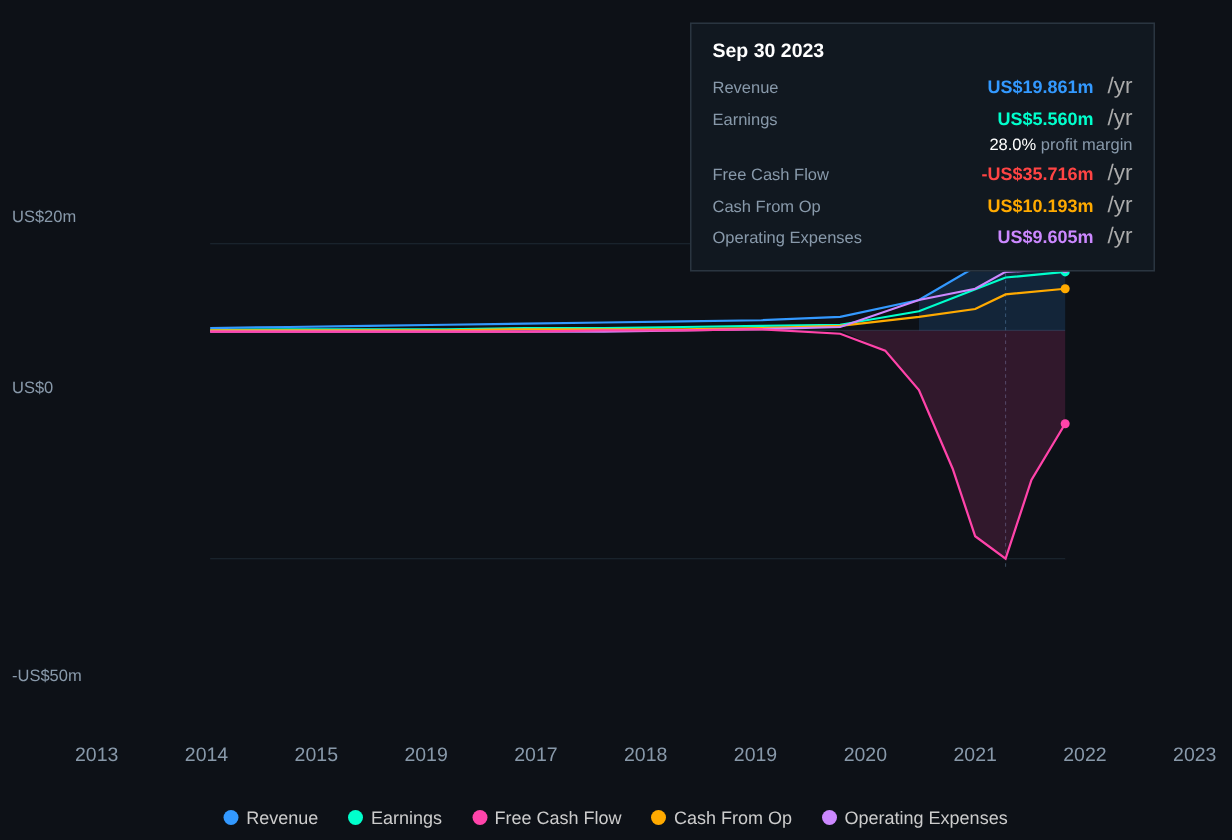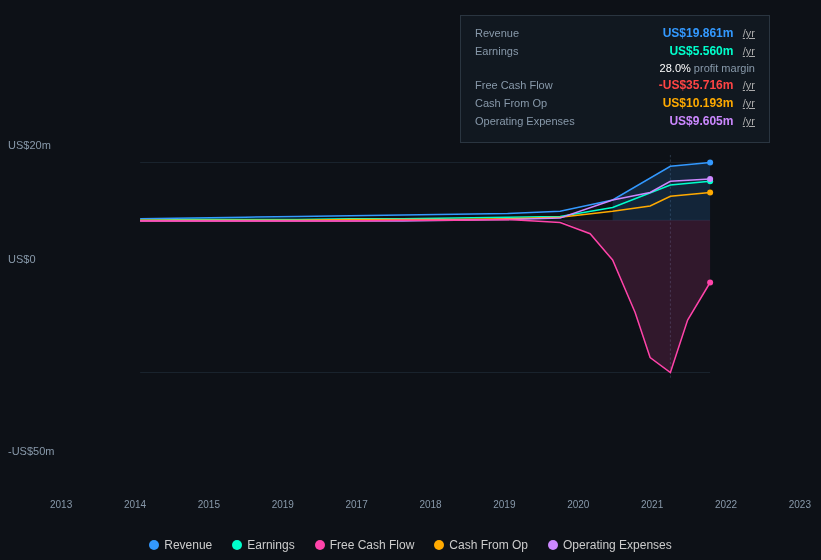--- a/index.html
+++ b/index.html
@@ -41,24 +41,23 @@
       color: #8899aa;
       font-size: 11px;
       min-width: 110px;
     }
     .tooltip-value {
       font-size: 12px;
       font-weight: bold;
     }
     .tooltip-sub {
       color: #aaa;
-      font-size: 11px;
+      font-size: 15px;
       margin-left: 6px;
       font-weight: normal;
-      text-decoration: underline;
     }
     .color-blue { color: #3399ff; }
     .color-cyan { color: #00ffcc; }
     .color-red { color: #ff4444; margin-left: 32px; }
     .color-orange { color: #ffaa00; }
     .color-purple { color: #cc88ff; text-align: right; }
 
     .profit-margin {
       color: #8899aa;
       font-size: 11px;
@@ -96,35 +95,36 @@
       height: 10px;
       border-radius: 50%;
       display: inline-block;
     }
     .legend-label {
       color: #ccc;
       font-size: 12px;
     }
     .x-label {
       color: #8899aa;
-      font-size: 10px;
+      font-size: 13px;
     }
 
     svg.chart {
       position: absolute;
       top: 0;
       left: 0;
       width: 100%;
       height: 100%;
     }
   </style>
 </head>
 <body>
 
 <div class="tooltip">
+  <div class="tooltip-title">Sep 30 2023</div>
 
   <div class="tooltip-row">
     <span class="tooltip-label">Revenue</span>
     <span class="tooltip-value color-blue">US$19.861m <span class="tooltip-sub">/yr</span></span>
   </div>
 
   <div class="tooltip-row">
     <span class="tooltip-label">Earnings</span>
     <span class="tooltip-value color-cyan">US$5.560m <span class="tooltip-sub">/yr</span></span>
   </div>

